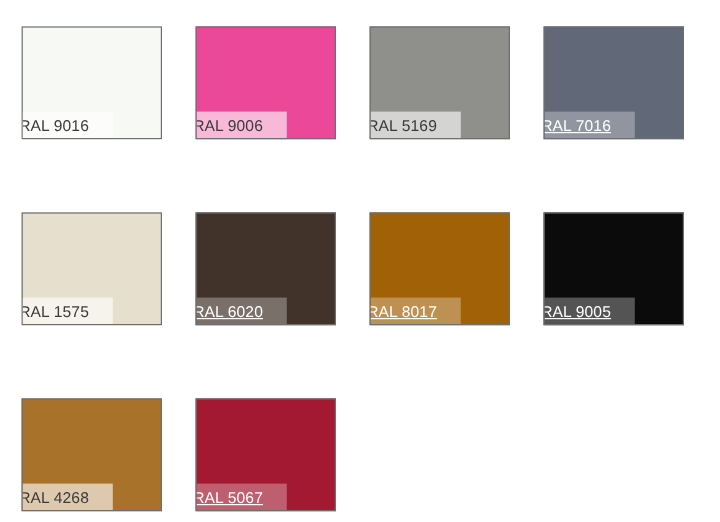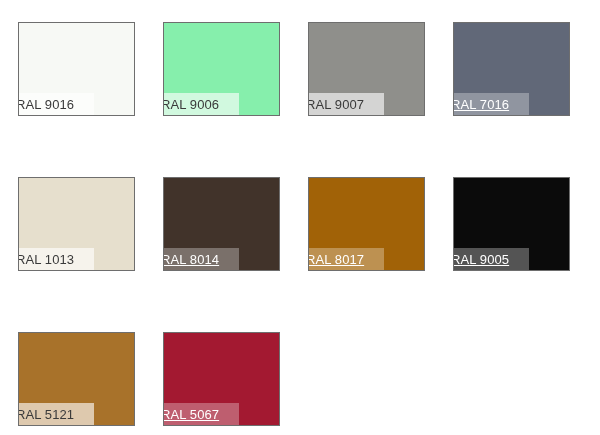--- a/index.html
+++ b/index.html
@@ -69,58 +69,58 @@
 </style>
 </head>
 <body>
 
 <div id="swatch-grid">
     <div class="swatch" style="background: rgb(247, 249, 245);">
       <div class="swatch-label">
         <span class="swatch-label-text">RAL 9016</span>
       </div>
     </div>
-    <div class="swatch" style="background: #86efac;">
+    <div class="swatch" style="background: #ec4899;">
       <div class="swatch-label">
         <span class="swatch-label-text">RAL 9006</span>
       </div>
     </div>
     <div class="swatch" style="background: rgb(143, 143, 139);">
       <div class="swatch-label">
-        <span class="swatch-label-text">RAL 9007</span>
+        <span class="swatch-label-text">RAL 5169</span>
       </div>
     </div>
     <div class="swatch dark" style="background: rgb(97, 104, 120);">
       <div class="swatch-label">
         <span class="swatch-label-text">RAL 7016</span>
       </div>
     </div>
     <div class="swatch" style="background: rgb(230, 223, 205);">
       <div class="swatch-label">
-        <span class="swatch-label-text">RAL 1013</span>
+        <span class="swatch-label-text">RAL 1575</span>
       </div>
     </div>
     <div class="swatch dark" style="background: rgb(65, 51, 42);">
       <div class="swatch-label">
-        <span class="swatch-label-text">RAL 8014</span>
+        <span class="swatch-label-text">RAL 6020</span>
       </div>
     </div>
     <div class="swatch dark" style="background: #a16207;">
       <div class="swatch-label">
         <span class="swatch-label-text">RAL 8017</span>
       </div>
     </div>
     <div class="swatch dark" style="background: rgb(11, 11, 11);">
       <div class="swatch-label">
         <span class="swatch-label-text">RAL 9005</span>
       </div>
     </div>
     <div class="swatch" style="background: rgb(168, 114, 42);">
       <div class="swatch-label">
-        <span class="swatch-label-text">RAL 5121</span>
+        <span class="swatch-label-text">RAL 4268</span>
       </div>
     </div>
     <div class="swatch dark" style="background: rgb(163, 25, 49);">
       <div class="swatch-label">
         <span class="swatch-label-text">RAL 5067</span>
       </div>
     </div>
   </div>
 
 </body></html>

